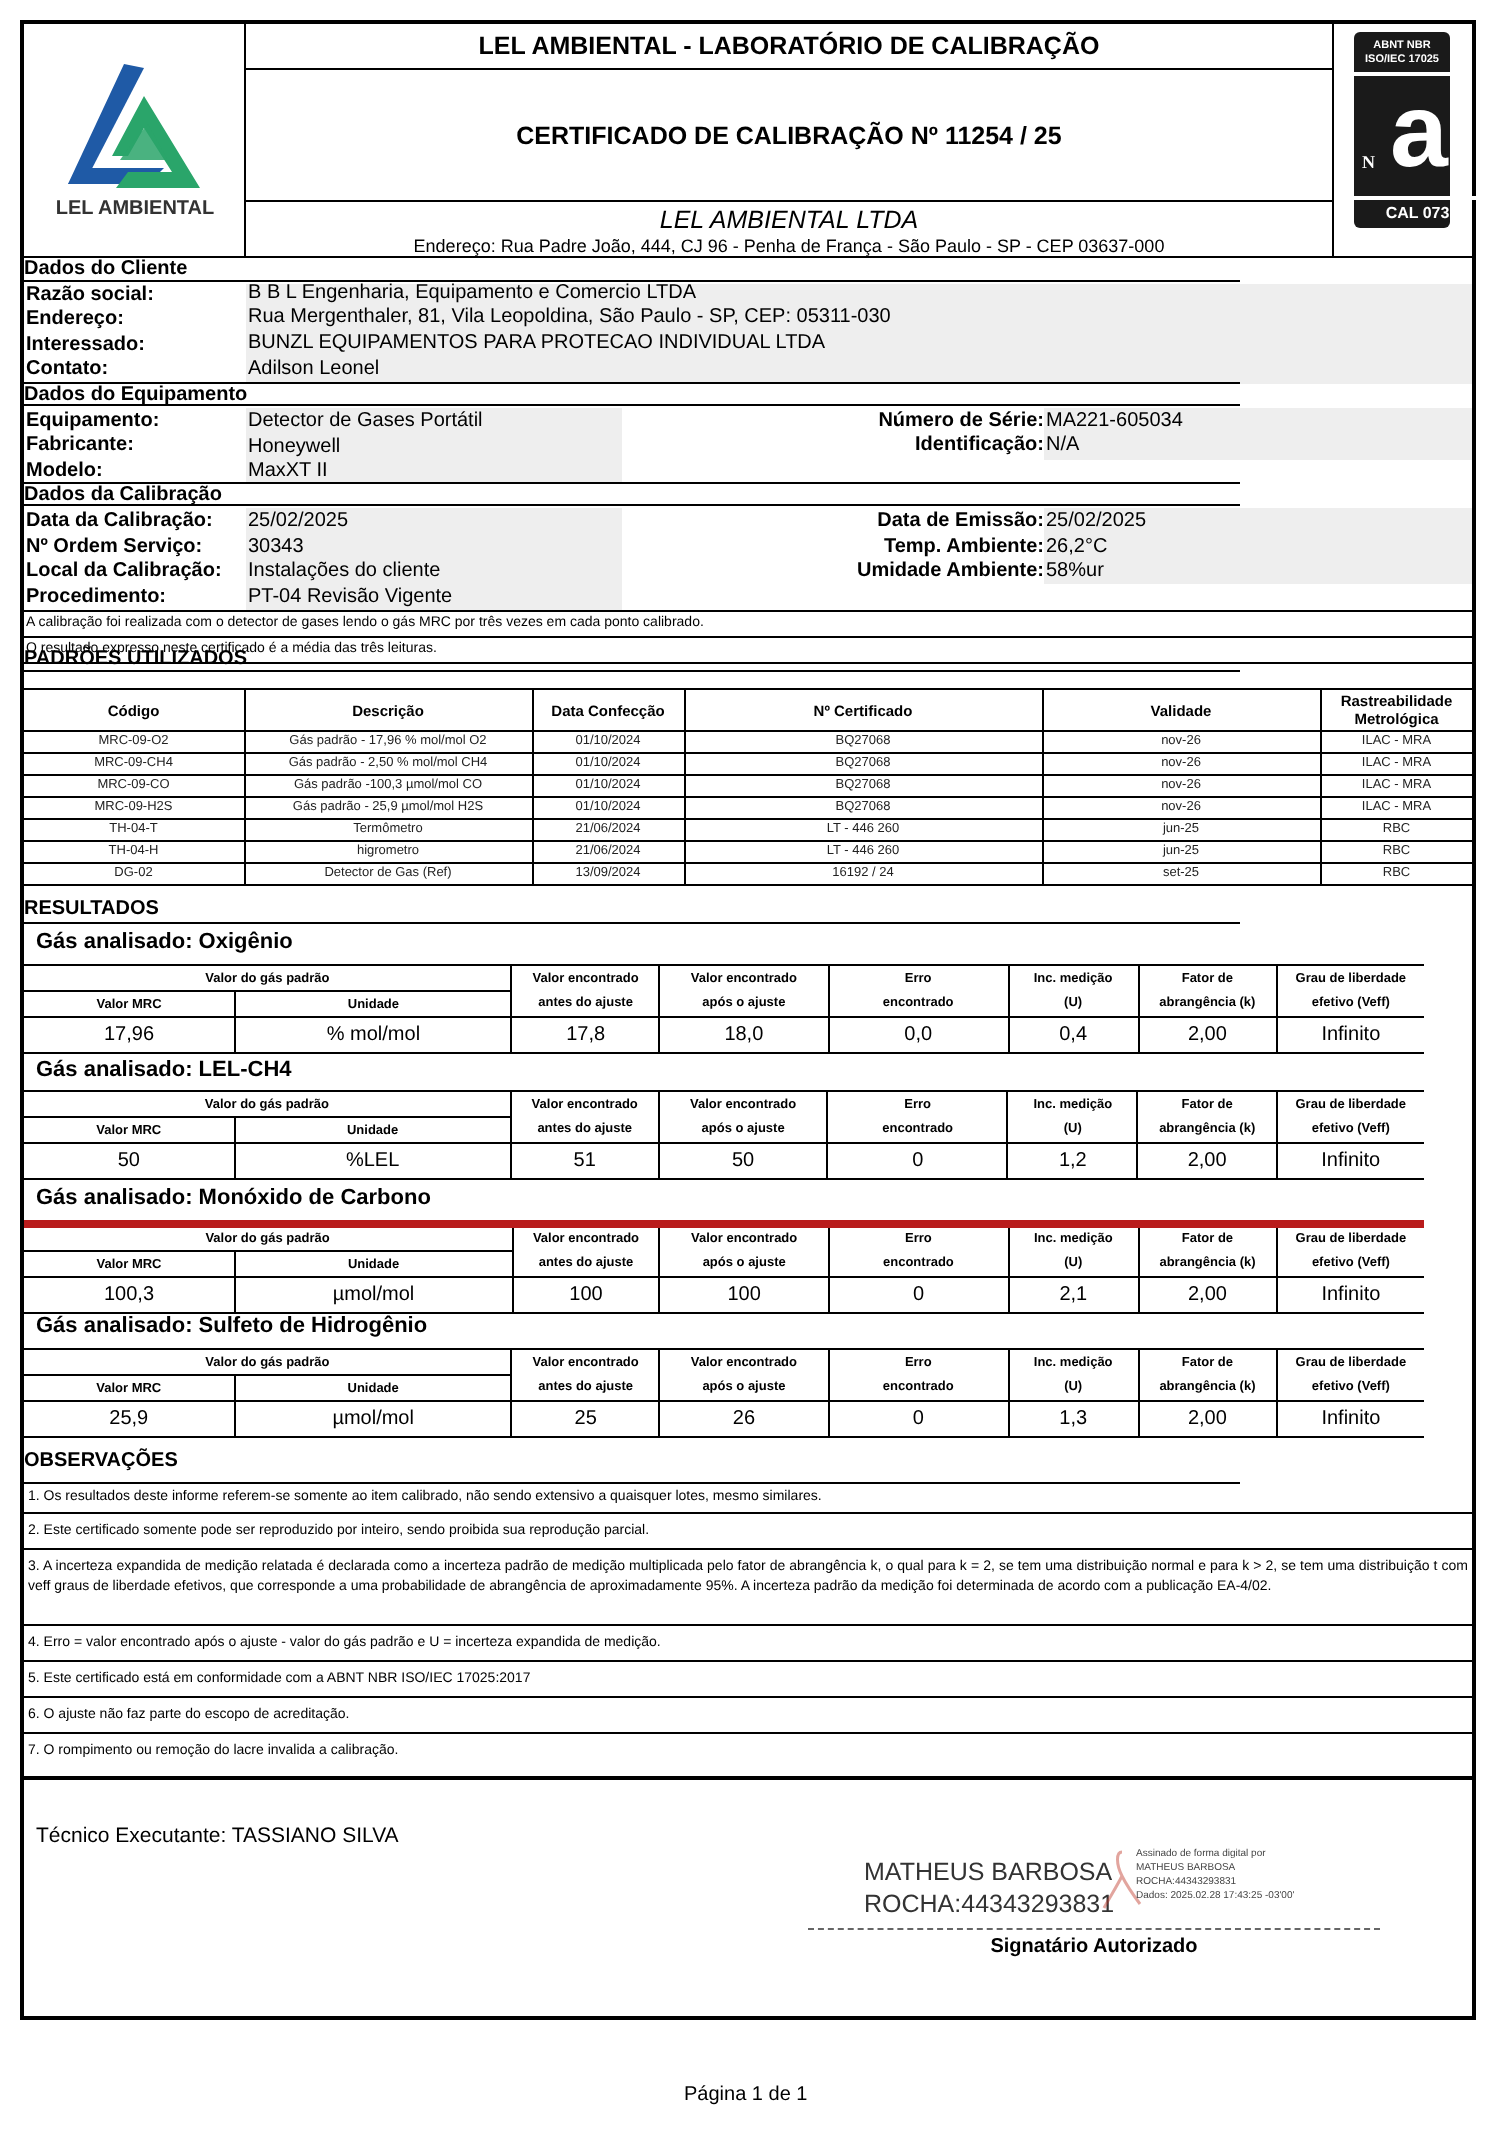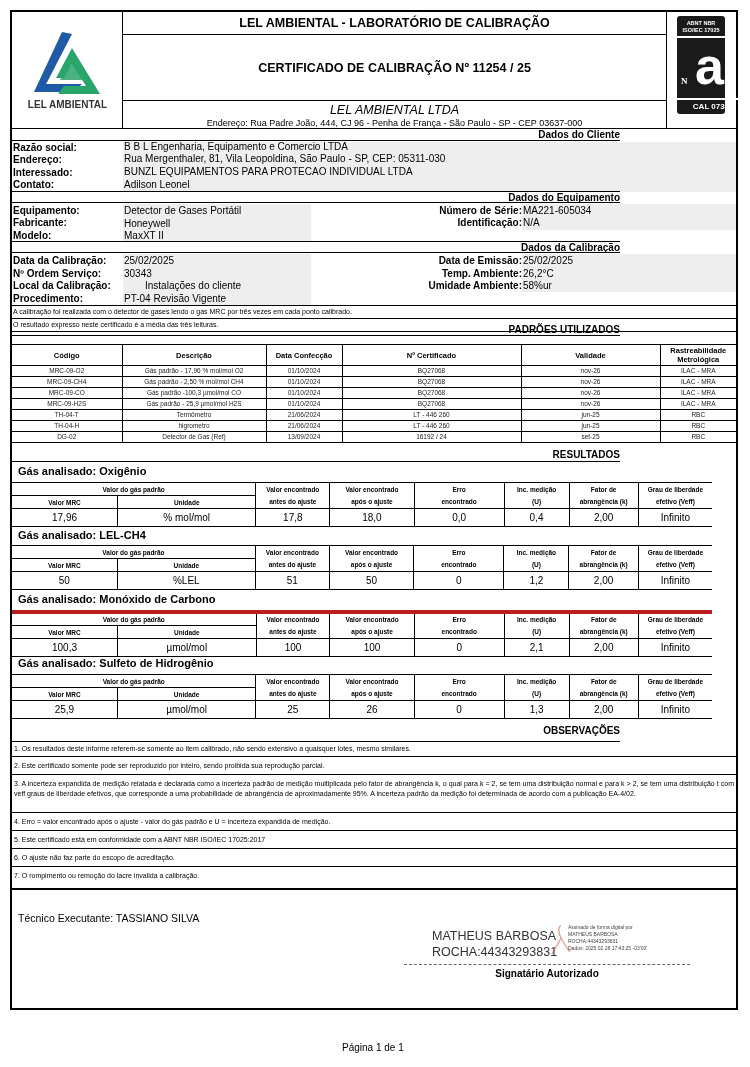--- a/index.html
+++ b/index.html
@@ -21,21 +21,21 @@
 
   .logo-text { position: absolute; left: 0; width: 111px; top: 87px; text-align: center; font-weight: bold; font-size: 10px; color: #333; }
 
   .badge { position: absolute; left: 10px; top: 4px; width: 48px; height: 98px; background: #1a1a1a; border-radius: 3px; }
   .badge-top { position: absolute; left: 0; top: 0; width: 48px; height: 22px; color: #fff; font-size: 5.5px; font-weight: bold; text-align: center; line-height: 7px; padding-top: 4px; border-bottom: 2px solid #fff; }
   .badge-a { position: absolute; left: 18px; top: 22px; color: #fff; font-size: 52px; font-weight: bold; line-height: 56px; }
   .badge-n { position: absolute; left: 4px; top: 60px; color: #fff; font-size: 9px; font-weight: bold; font-family: "Liberation Serif", serif; }
   .badge-bot { position: absolute; left: 0; top: 82px; width: 68px; height: 16px; color: #fff; font-size: 8px; font-weight: bold; text-align: center; line-height: 14px; border-top: 2px solid #fff; }
 
   
-  .sec { position: absolute; left: 0; width: 608px; height: 12px; text-align: right; font-weight: bold; font-size: 10px; line-height: 11px; border-bottom: 1px solid #000; }
+  .sec { position: absolute; left: 0; width: 608px; height: 12px; text-align: left; font-weight: bold; font-size: 10px; line-height: 11px; border-bottom: 1px solid #000; }
   .sec-top { border-top: 1px solid #000; }
 
   .kv { position: absolute; font-size: 10px; line-height: 12px; white-space: nowrap; }
   .kv-label { font-weight: bold; }
   .shade { position: absolute; background: #eeeeee; }
 
   .note { position: absolute; left: 0; width: 724px; font-size: 7px; line-height: 12px; padding-left: 1px; border-bottom: 1px solid #000; }
 
   
   table.std { position: absolute; left: 0; width: 724px; border-collapse: collapse; font-size: 6.5px; }
@@ -126,21 +126,21 @@
   <div class="kv" style="left:511px; top:205px;">N/A</div>
 
   <div class="sec sec-top" style="top:229px;">Dados da Calibração</div>
   <div class="shade" style="left:111px; top:242px; width:188px; height:51px;"></div>
   <div class="shade" style="left:510px; top:242px; width:214px; height:38px;"></div>
   <div class="kv kv-label" style="left:1px; top:243px;">Data da Calibração:</div>
   <div class="kv" style="left:112px; top:243px;">25/02/2025</div>
   <div class="kv kv-label" style="left:1px; top:256px;">Nº Ordem Serviço:</div>
   <div class="kv" style="left:112px; top:256px;">30343</div>
   <div class="kv kv-label" style="left:1px; top:268px;">Local da Calibração:</div>
-  <div class="kv" style="left:112px; top:268px;padding-left:21px;">Instalações do cliente</div>
+  <div class="kv" style="left:112px; top:268px;">Instalações do cliente</div>
   <div class="kv kv-label" style="left:1px; top:281px;">Procedimento:</div>
   <div class="kv" style="left:112px; top:281px;">PT-04  Revisão Vigente</div>
   <div class="kv kv-label" style="right:214px; top:243px;">Data de Emissão:</div>
   <div class="kv" style="left:511px; top:243px;">25/02/2025</div>
   <div class="kv kv-label" style="right:214px; top:256px;">Temp. Ambiente:</div>
   <div class="kv" style="left:511px; top:256px;">26,2°C</div>
   <div class="kv kv-label" style="right:214px; top:268px;">Umidade Ambiente:</div>
   <div class="kv" style="left:511px; top:268px;">58%ur</div>
 
   <div class="note" style="top:293px; border-top:1px solid #000; height:14px;">A calibração foi realizada com o detector de gases lendo o gás MRC por três vezes em cada ponto calibrado.</div>

